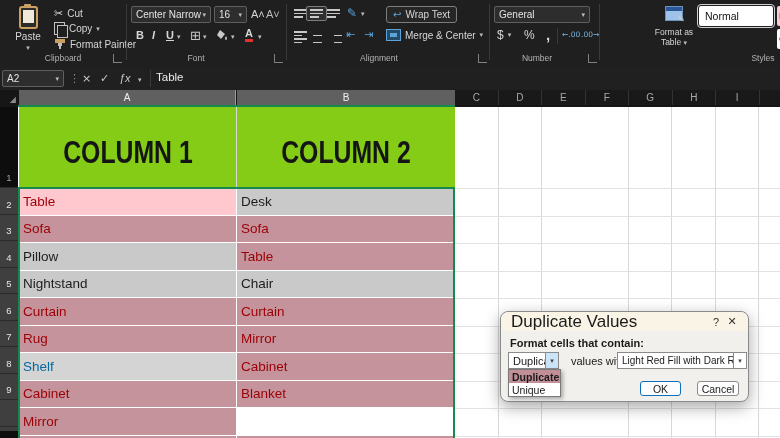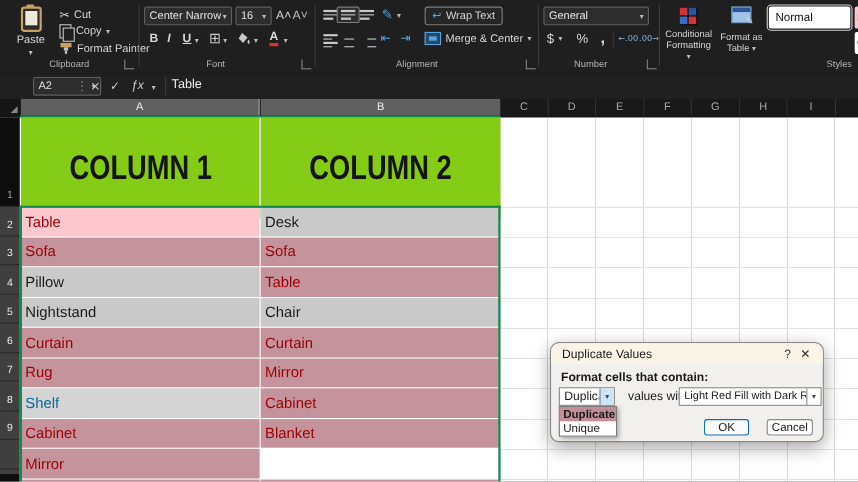--- a/index.html
+++ b/index.html
@@ -42,21 +42,21 @@
   .fat-icon{width:16px;height:13px;background:#9fc3e8;border:1px solid #6b93b8;position:relative;}
   .fat-icon::before{content:"";position:absolute;left:0;top:0;right:0;height:4px;background:#2b579a;}
   .fat-icon::after{content:"✎";position:absolute;right:-3px;bottom:-4px;font-size:9px;color:#d0d0d0;}
   .stylecell{width:74px;height:20px;border-radius:2px;font-size:10.5px;display:flex;align-items:center;padding:0 6px;box-sizing:border-box;}
   .style-normal{background:#ffffff;color:#111;outline:1px solid #cfcfcf;outline-offset:1px;}
   .style-neutral{background:#ffeb9c;color:#9c6500;}
   .sliver{width:4px;height:20px;border-radius:2px 0 0 2px;font-size:9px;overflow:hidden;display:flex;align-items:center;padding-left:2px;box-sizing:border-box;}
 
   
   #fbar{left:0;top:67px;width:780px;height:23px;background:#202020;border-bottom:1px solid #3a3a3a;color:#e3e3e3;}
-  #namebox{left:2px;top:3px;width:62px;height:17px;margin-left:28px;}
+  #namebox{left:2px;top:3px;width:62px;height:17px;}
   .fbtn{color:#c9c9c9;font-size:11px;}
   #fvalue{left:156px;top:4px;font-size:11.5px;color:#ececec;}
 
   
   #colhead{left:0;top:90px;width:780px;height:17px;background:#161616;}
   .chAB{top:0;height:15px;background:#606060;color:#f0f0f0;font-size:10px;display:flex;align-items:center;justify-content:center;}
   .chSm{top:0;height:15px;background:#191919;color:#a8a8a8;font-size:10px;display:flex;align-items:center;justify-content:center;border-right:1px solid #333;box-sizing:border-box;}
   #green-underline{left:18px;top:15px;width:437px;height:2px;background:#148a4e;}
   #corner{left:0;top:0;width:18px;height:15px;background:#161616;}
   #corner span{position:absolute;right:2px;bottom:1px;font-size:8px;color:#8a8a8a;}
@@ -80,21 +80,21 @@
   .cell[data-state="gray"]{background:#c9c9c9;color:#1c1c1c;}
   .cell[data-state="graylight"]{background:#d4d4d4;color:#0369a1;}
   .cellA{left:1px;}.cellB{left:219px;}
   #selbox{left:0;top:80px;width:437px;height:251px;border:2px solid #148a4e;border-bottom:none;box-sizing:border-box;pointer-events:none;}
   .sliver-row{height:2px;width:217px;background:#c4939b;}
 
   
   #dialog{left:500px;top:311px;width:247px;height:89px;background:#f2f0ed;border:1px solid #8a8a8a;border-radius:8px;
           box-shadow:0 5px 16px rgba(0,0,0,.35);font-size:11px;color:#1a1a1a;z-index:9;}
   #dlg-title{left:0;top:0;width:100%;height:19px;background:#f9f4e6;border-radius:8px 8px 0 0;display:flex;align-items:center;}
-  #dlg-title .t{margin-left:10px;font-size:11px;}
+  #dlg-title .t{margin-left:10px;font-size:17px;}
   .dlg-tbtn{width:16px;text-align:center;color:#333;font-size:11px;}
   .dcombo{background:#fff;border:1px solid #8a8a8a;display:flex;align-items:center;box-sizing:border-box;height:17px;}
   .dcombo .txt{flex:1;padding:0 4px;white-space:nowrap;overflow:hidden;}
   .dcombo .cbox{width:13px;height:100%;border-left:1px solid #8a8a8a;display:flex;align-items:center;justify-content:center;font-size:7px;color:#444;box-sizing:border-box;}
   .cbox.focus{background:#cce4f7;}
   #dlg-list{left:7px;top:57px;width:51px;background:#fff;border:1px solid #7a7a7a;box-shadow:2px 2px 4px rgba(0,0,0,.3);z-index:10;}
   .opt{height:13px;font-size:10.5px;display:flex;align-items:center;padding-left:3px;}
   .opt[data-state="selected"]{background:#c28e97;font-weight:700;}
   .dbtn{height:15px;border-radius:3px;background:#fdfdfd;border:1px solid #8a8a8a;display:flex;align-items:center;justify-content:center;font-size:10.5px;box-sizing:border-box;}
   .dbtn.primary{border:1.5px solid #0b6fbd;}
@@ -235,30 +235,20 @@
     </div>
     <div class="abs" style="left:524px;top:28px;font-size:12px;"><span>%</span></div>
     <div class="abs" style="left:546px;top:26px;font-size:15px;font-weight:bold;"><span>,</span></div>
     <div class="abs rdiv" style="left:557px;top:28px;height:16px;"></div>
     <div class="abs g" style="left:562px;top:30px;font-size:7.5px;color:#7ab3e0;"><span>←.00</span></div>
     <div class="abs g" style="left:581px;top:30px;font-size:7.5px;color:#7ab3e0;"><span>.00→</span></div>
     <div class="abs grp-label" style="left:507px;width:60px;">Number</div>
     <div class="abs launcher" style="left:588px;"></div>
     <div class="abs rdiv" style="left:599px;"></div>
 
-    <div class="abs" style="left:604px;top:6px;width:44px;text-align:center;">
-      <span class="cf-icon" style="display:inline-grid;">
-          <b></b>
-          <b></b>
-          <b></b>
-          <b></b>
-        </span>
-      <div style="font-size:8.5px;margin-top:3px;">Conditional</div>
-      <div style="font-size:8.5px;"><span>Formatting</span> <span class="chev g">▾</span></div>
-    </div>
     <div class="abs" style="left:653px;top:6px;width:42px;text-align:center;">
       <span class="fat-icon" style="display:inline-block;"></span>
       <div style="font-size:8.5px;margin-top:4px;">Format as</div>
       <div style="font-size:8.5px;"><span>Table</span> <span class="chev g">▾</span></div>
     </div>
     <div class="abs stylecell style-normal" style="left:699px;top:6px;">
         <span>Normal</span>
       </div>
     <div class="abs sliver" style="left:777px;top:6px;background:#ffc7ce;color:#9c0006;">
         <span>B</span>

